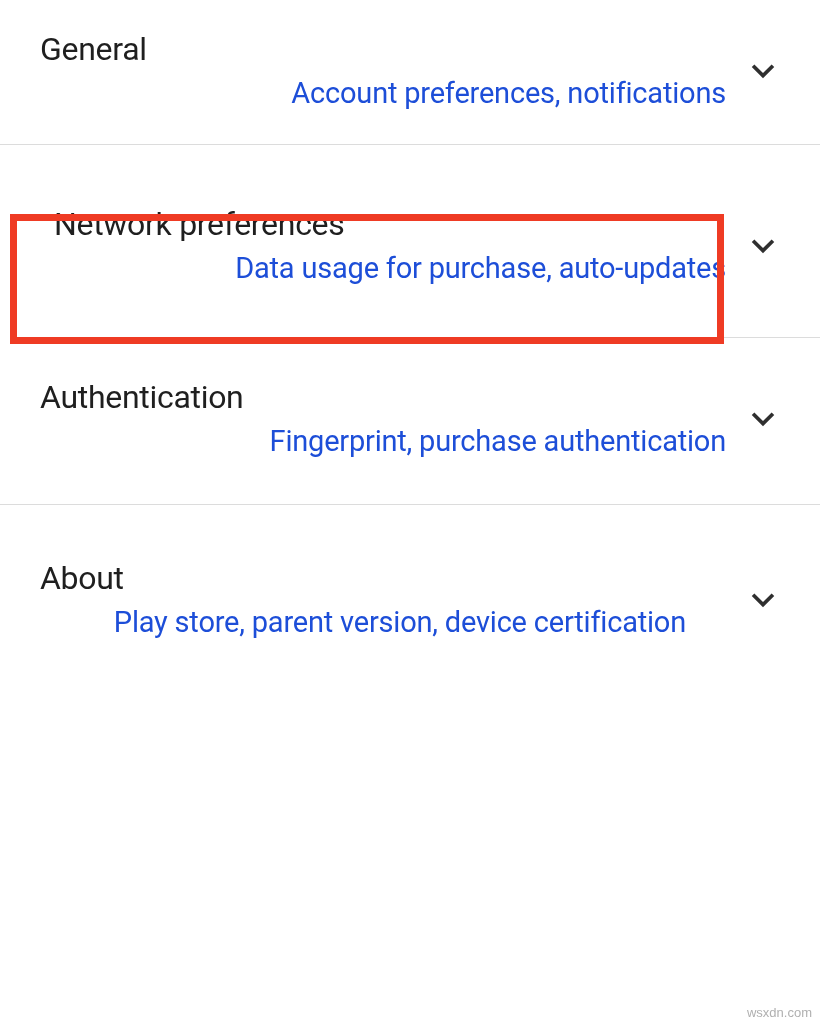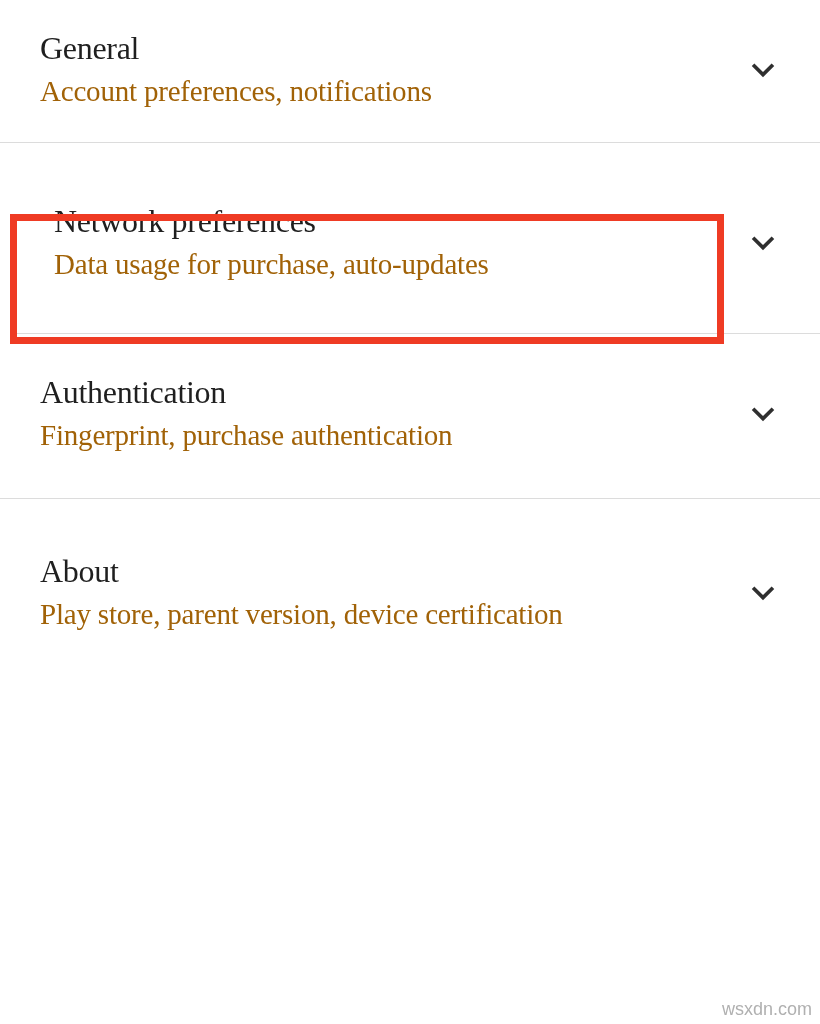--- a/index.html
+++ b/index.html
@@ -18,41 +18,41 @@
     .settings-list {
       padding-top: 10px;
     }
     .settings-item {
       display: flex;
       align-items: center;
       padding: 30px 40px 34px 40px;
       border-bottom: 1px solid #dcdcdc;
       cursor: pointer;
       position: relative;
-      font-family: Liberation Serif, serif;
     }
     .settings-item:last-child {
       border-bottom: none;
     }
     .item-text {
       flex: 1;
       min-width: 0;
     }
     .item-title {
       font-size: 32px;
       color: #1f1f1f;
       font-weight: 400;
       margin-bottom: 8px;
       letter-spacing: -0.3px;
     }
     .item-subtitle {
       font-size: 29px;
-      color: #a16207;
+      color: #1d4ed8;
       font-weight: 400;
       letter-spacing: -0.2px;
+      text-align: right;
     }
     .chevron {
       flex-shrink: 0;
       display: flex;
       align-items: center;
       justify-content: center;
       margin-left: 20px;
     }
     .chevron svg {
       width: 34px;
@@ -64,21 +64,21 @@
     .highlight-box {
       position: absolute;
       border: 7px solid #ef3b24;
       pointer-events: none;
       z-index: 10;
     }
     .watermark {
       position: absolute;
       bottom: 4px;
       right: 8px;
-      font-size: 18px;
+      font-size: 13px;
       color: #b0b0b0;
       font-family: Arial, sans-serif;
     }
     .first-item {
       padding-top: 20px;
     }
     .network-item {
       padding-top: 60px;
       padding-bottom: 52px;
       margin-left: 14px;

